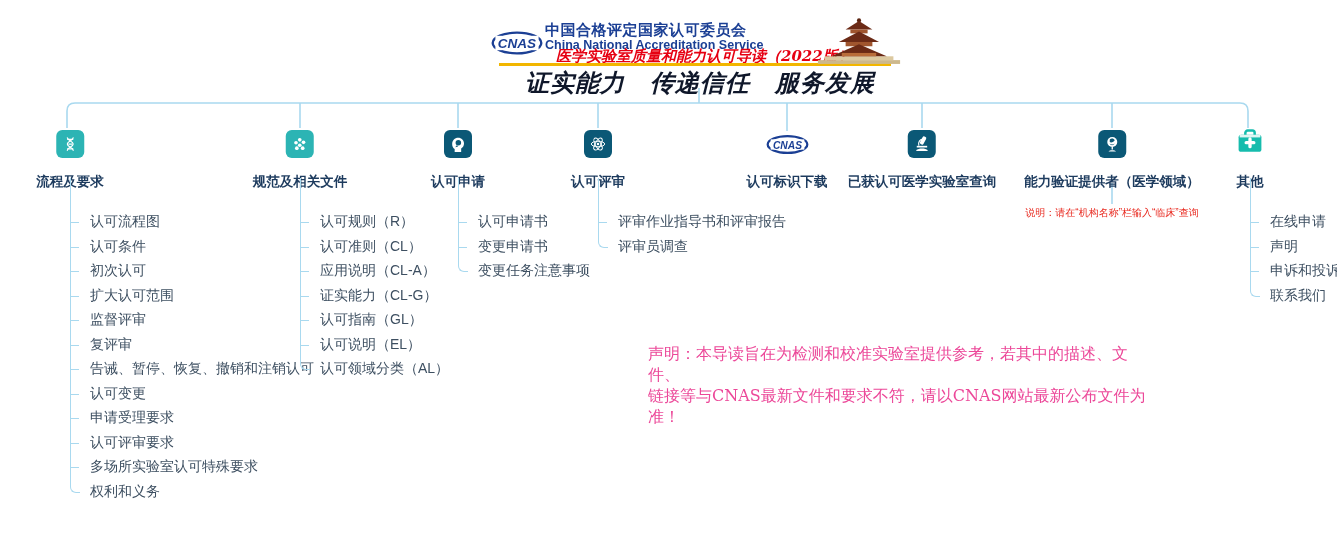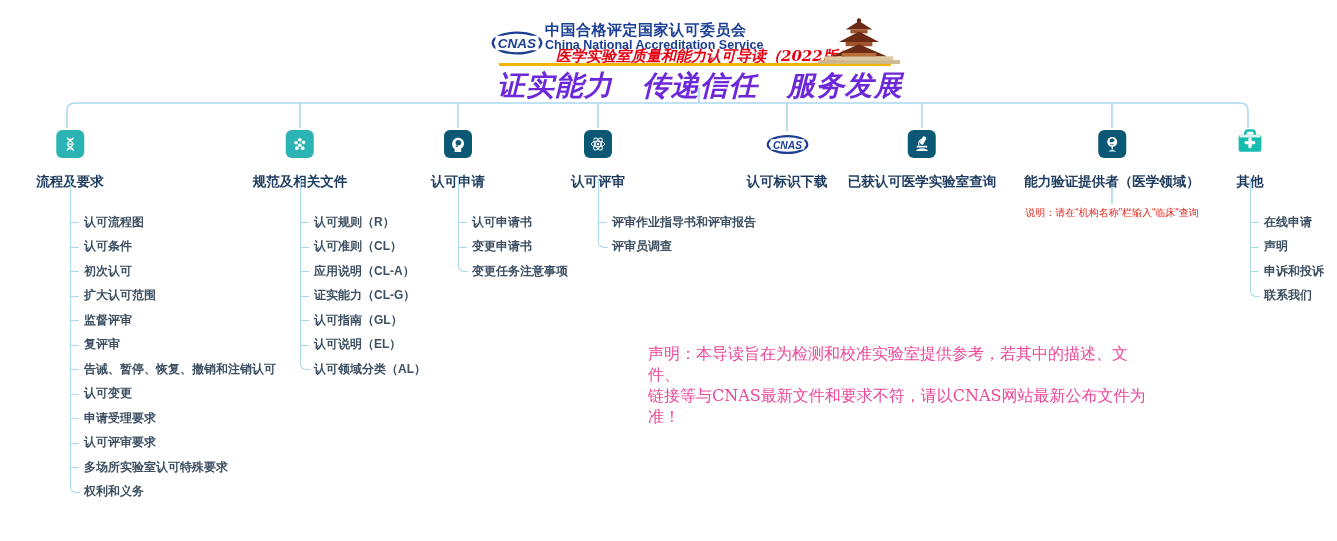--- a/index.html
+++ b/index.html
@@ -7,41 +7,41 @@
   body { font-family:"Liberation Sans","DejaVu Sans",sans-serif; }
   #canvas { position:relative; width:1337px; height:541px; background:#fff; overflow:hidden; }
 
   
   .hdr-logo { position:absolute; left:490px; top:27px; }
   .hdr-org-cn { position:absolute; left:545px; top:21px; font-size:15px; font-weight:bold; color:#1b3f94; letter-spacing:.5px; white-space:nowrap; }
   .hdr-org-en { position:absolute; left:545px; top:38px; font-size:12.5px; font-weight:bold; color:#1b3f94; white-space:nowrap; }
   .hdr-subtitle { position:absolute; left:519px; top:47px; font-size:15px; font-weight:bold; font-style:italic; color:#e60012; white-space:nowrap; font-family:"DejaVu Serif","Liberation Serif",serif;margin-left:37px; }
   .hdr-gold { position:absolute; left:499px; top:63px; width:392px; height:2.5px; background:#f2b600; }
   .hdr-temple { position:absolute; left:816px; top:16px; }
-  .hdr-slogan { position:absolute; left:700px; top:67px; transform:translateX(-50%); font-size:28px; font-weight:bold; font-style:italic; color:#6d28d9; letter-spacing:1px; white-space:nowrap; }
+  .hdr-slogan { position:absolute; left:700px; top:67px; transform:translateX(-50%); font-size:24px; font-weight:bold; font-style:italic; color:#0f172a; letter-spacing:1px; white-space:nowrap; }
 
   
   #lines { position:absolute; left:0; top:0; width:1337px; height:541px; pointer-events:none; }
   #lines path { fill:none; stroke:#a9d9ef; stroke-width:1.6; }
 
   
   .branch { position:absolute; top:129px; transform:translateX(-50%); display:flex; flex-direction:column; align-items:center; }
   .b1{left:70px} .b2{left:300px} .b3{left:458px} .b4{left:598px}
   .b5{left:787px} .b6{left:922px} .b7{left:1112px} .b8{left:1250px}
   .iconbox { height:30px; display:flex; align-items:center; justify-content:center; }
   .tile { width:28px; height:28px; border-radius:6px; display:flex; align-items:center; justify-content:center; }
   .tile.teal { background:#2cb4b4; }
   .tile.dark { background:#0b5876; }
   .branch-label { margin-top:14px; font-size:13.5px; font-weight:bold; color:#1d3b5e; white-space:nowrap; cursor:pointer; }
 
   
   .sublist { position:absolute; top:178px; list-style:none; padding-top:32px; }
   .l1{left:70px} .l2{left:300px} .l3{left:458px} .l4{left:598px} .l8{left:1250px}
   .sublist::before { content:""; position:absolute; left:0; top:0; height:32px; border-left:1.4px solid #a9d9ef; }
-  .sublist li { position:relative; height:24.5px; display:flex; align-items:center; padding-left:14px; font-size:12px; color:#3d4f61; white-space:nowrap; cursor:pointer;font-weight:bold; }
+  .sublist li { position:relative; height:24.5px; display:flex; align-items:center; padding-left:20px; font-size:14px; color:#3d4f61; white-space:nowrap; cursor:pointer; }
   .sublist li::before { content:""; position:absolute; left:0; top:0; height:100%; border-left:1.4px solid #a9d9ef; }
   .sublist li::after { content:""; position:absolute; left:0; top:12.25px; width:9px; border-top:1.4px solid #a9d9ef; }
   .sublist li:last-child::before { height:12.25px; width:9px; border-bottom:1.4px solid #a9d9ef; border-bottom-left-radius:6px; }
   .sublist li:last-child::after { display:none; }
 
   
   .query-note { position:absolute; left:1112px; top:206px; transform:translateX(-50%); font-size:10px; color:#e8281e; white-space:nowrap; }
   .disclaimer { position:absolute; left:648px; top:343px; width:510px; font-size:16px; line-height:21px; color:#ec4899; font-family:"DejaVu Serif","Liberation Serif",serif; }
 </style>
 </head>

